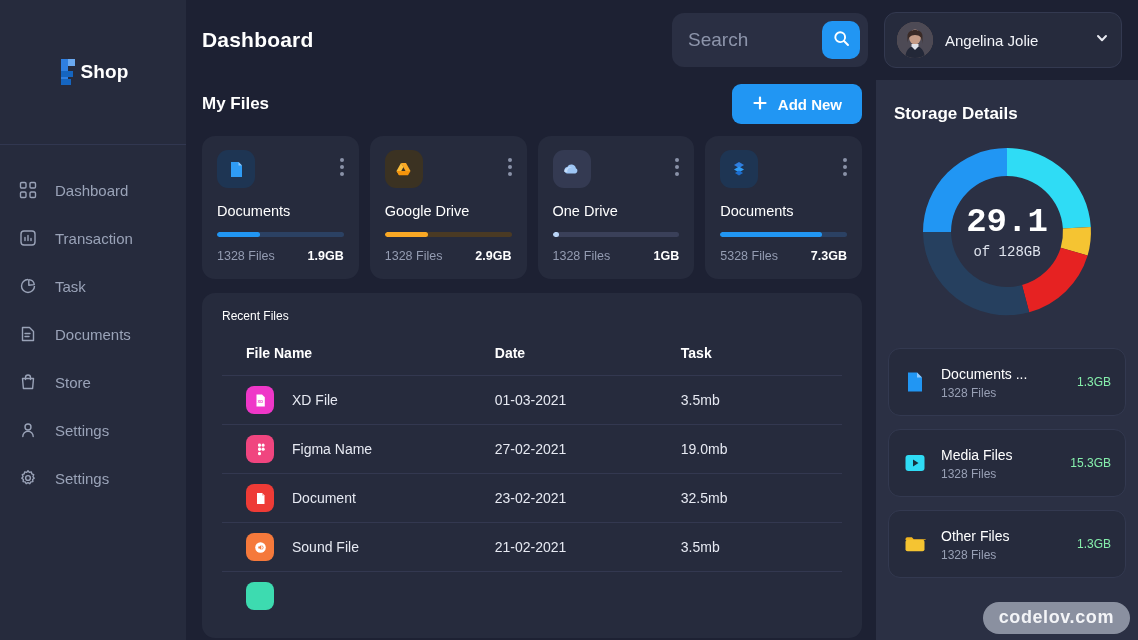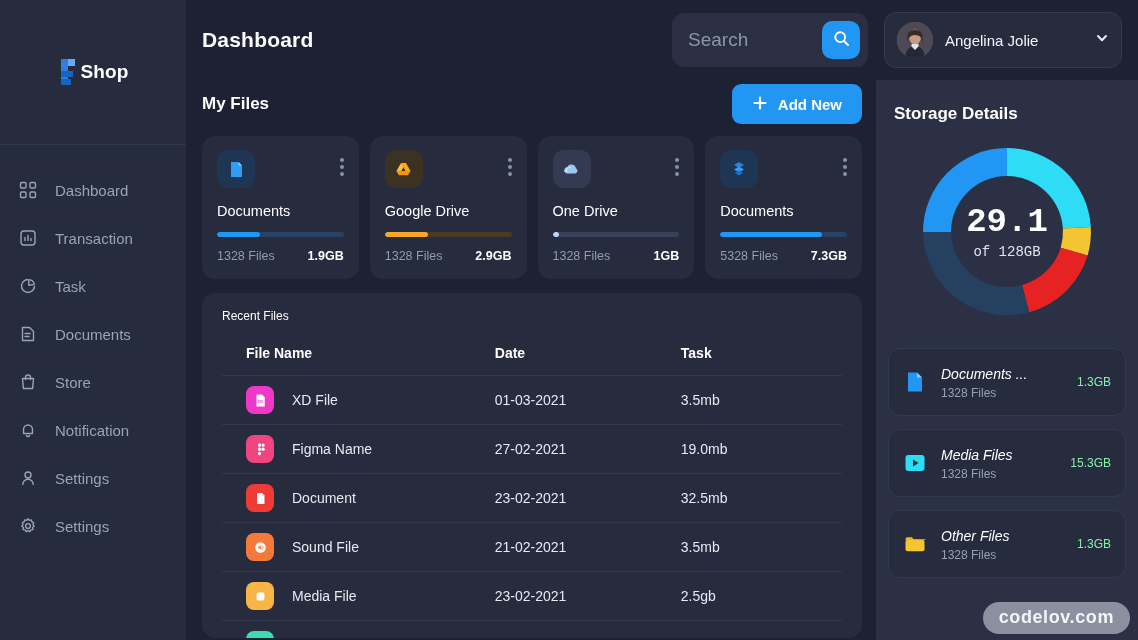--- a/index.html
+++ b/index.html
@@ -164,21 +164,21 @@
   .slist { padding: 18px 12px 0 12px; display: flex; flex-direction: column; gap: 13px; }
   .sitem {
     background: #262b3d; border: 1px solid #333950;
     border-radius: 12px; height: 68px;
     display: flex; align-items: center; gap: 14px;
     padding: 0 14px;
     cursor: pointer;
   }
   .sic { width: 24px; height: 24px; flex: 0 0 24px; display: flex; align-items: center; justify-content: center; }
   .smeta { min-width: 0; flex: 1 1 auto; }
-  .sname { color: #ffffff; font-size: 14px; white-space: nowrap; overflow: hidden; text-overflow: ellipsis; font-style: italic; }
+  .sname { color: #ffffff; font-size: 14px; white-space: nowrap; overflow: hidden; text-overflow: ellipsis; }
   .sfiles { color: #98a0b5; font-size: 12px; margin-top: 3px; }
   .ssize { color: #86efac; font-size: 12px; font-weight: normal; flex: 0 0 auto; }
 
   .watermark {
     position: absolute; right: 8px; bottom: 6px;
     background: rgba(160,166,180,.82);
     color: #f3f4f7; font-size: 18px; font-weight: bold;
     letter-spacing: .6px;
     padding: 5px 16px 6px 16px; border-radius: 16px;
   }
@@ -245,29 +245,20 @@
         <span>Documents</span>
       </div>
       <div class="nav-item">
         <span class="ic">
           <svg width="18" height="18" viewBox="0 0 18 18" fill="none" stroke="#9aa3b8" stroke-width="1.4">
             <path d="M3.5 5.5 H14.5 L13.6 15.5 H4.4 Z" stroke-linejoin="round"></path>
             <path d="M6.5 6.5 V4.5 A2.5 2.5 0 0 1 11.5 4.5 V6.5" stroke-linecap="round"></path>
           </svg>
         </span>
         <span>Store</span>
-      </div>
-      <div class="nav-item">
-        <span class="ic">
-          <svg width="18" height="18" viewBox="0 0 18 18" fill="none" stroke="#9aa3b8" stroke-width="1.4">
-            <path d="M4.5 12.5 V8.5 a4.5 4.5 0 0 1 9 0 v4 z" stroke-linejoin="round"></path>
-            <path d="M7.5 14.5 a1.6 1.6 0 0 0 3 0" stroke-linecap="round"></path>
-          </svg>
-        </span>
-        <span>Notification</span>
       </div>
       <div class="nav-item">
         <span class="ic">
           <svg width="18" height="18" viewBox="0 0 18 18" fill="none" stroke="#9aa3b8" stroke-width="1.4">
             <circle cx="9" cy="6" r="3"></circle>
             <path d="M3.8 15.5 a5.2 5.2 0 0 1 10.4 0" stroke-linecap="round"></path>
           </svg>
         </span>
         <span>Settings</span>
       </div>
@@ -508,34 +499,20 @@
                     </span>
                     <span>Sound File</span>
                   </div>
                 </td>
                 <td>21-02-2021</td>
                 <td>3.5mb</td>
               </tr>
               <tr>
                 <td class="c-name">
                   <div class="fcell">
-                    <span class="fic" style="background:#f6b545">
-                      <svg width="15" height="15" viewBox="0 0 15 15">
-                          <rect x="3.6" y="3.6" width="7.8" height="7.8" rx="1.6" fill="#fff"></rect>
-                        </svg>
-                    </span>
-                    <span>Media File</span>
-                  </div>
-                </td>
-                <td>23-02-2021</td>
-                <td>2.5gb</td>
-              </tr>
-              <tr>
-                <td class="c-name">
-                  <div class="fcell">
                     <span class="fic" style="background:#3ddbb0">
                       
                     </span>
                     <span></span>
                   </div>
                 </td>
                 <td></td>
                 <td></td>
               </tr>
             </tbody>

